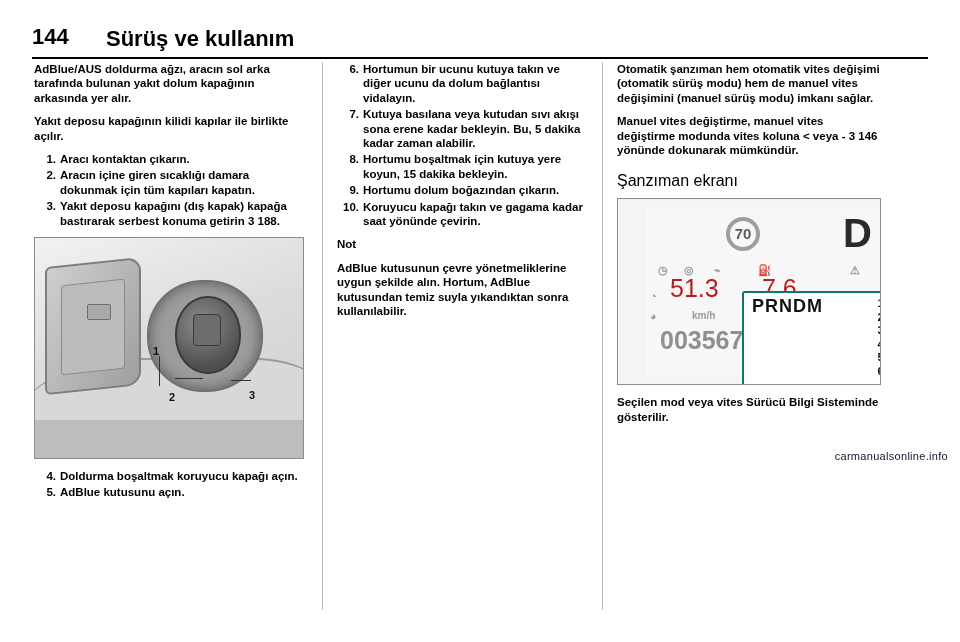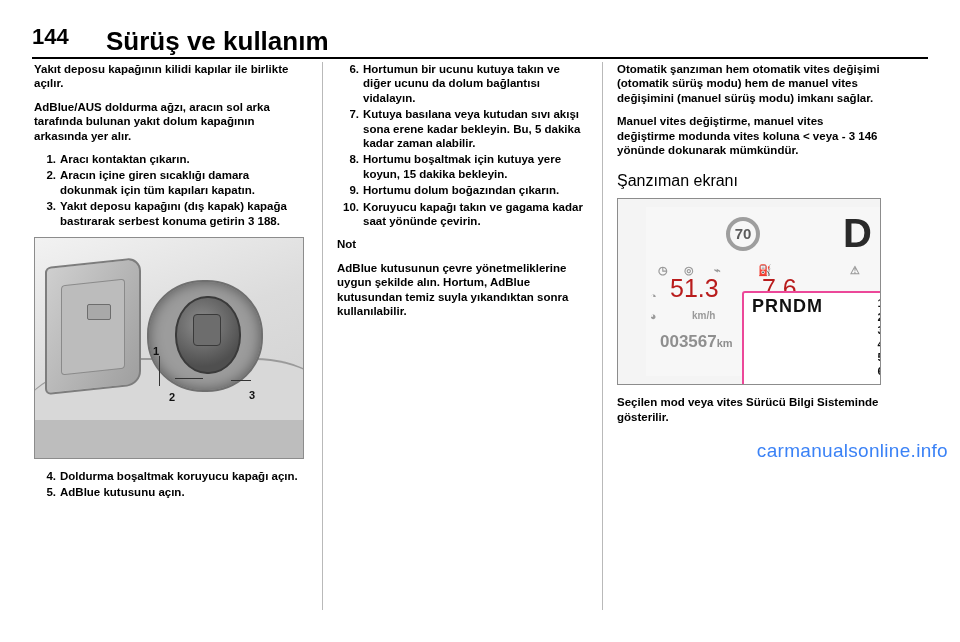--- a/index.html
+++ b/index.html
@@ -35,21 +35,21 @@
     left: 0;
     top: 0;
     font-size: 22px;
     font-weight: bold;
     letter-spacing: 0px;
   }
   .header .chapter {
     position: absolute;
     left: 74px;
     top: 2px;
-    font-size: 26px;
+    font-size: 22px;
     font-weight: bold;
   }
   .header .rule {
     position: absolute;
     left: 0;
     top: 33px;
     width: 896px;
     height: 2px;
     background: #000000;
   }
@@ -298,21 +298,21 @@
     font-size: 21px;
     color: #8f8f8f;
   }
   .cl-callout {
     position: absolute;
     left: 96px;
     top: 84px;
     width: 150px;
     height: 92px;
     background: #ffffff;
-    border: 2px solid #ec4899;
+    border: 2px solid #0f766e;
     border-radius: 3px;
   }
   .cl-prndm {
     position: absolute;
     left: 8px;
     top: 6px;
     font-size: 18px;
     font-weight: bold;
     letter-spacing: 1px;
     color: #111;
@@ -325,22 +325,22 @@
     font-weight: bold;
     color: #111;
     text-align: right;
     line-height: 13.5px;
   }
 
   .footer-watermark {
     position: absolute;
     right: 12px;
     bottom: 6px;
-    font-size: 19px;
-    color: #3b82f6;
+    font-size: 11px;
+    color: #0f172a;
     letter-spacing: .3px;
   }
   .note-label {
     margin-bottom: 0;
   }
 </style>
 </head>
 <body>
 
 <div class="page">
@@ -348,22 +348,22 @@
   <div class="header">
     <div class="pagenum">144</div>
     <div class="chapter">Sürüş ve kullanım</div>
     <div class="rule"></div>
   </div>
 
   <div class="colsep" id="sep1"></div>
   <div class="colsep" id="sep2"></div>
 
   <div class="col" id="col1">
+    <p>AdBlue/AUS doldurma ağzı, aracın sol arka tarafında bulunan yakıt dolum kapağının arkasında yer alır.</p>
     <p>Yakıt deposu kapağının kilidi kapılar ile birlikte açılır.</p>
-    <p>AdBlue/AUS doldurma ağzı, aracın sol arka tarafında bulunan yakıt dolum kapağının arkasında yer alır.</p>
 
     <ul class="numlist">
       <li>
         <span class="n">1.</span>
         <span>Aracı kontaktan çıkarın.</span>
       </li>
       <li>
         <span class="n">2.</span>
         <span>Aracın içine giren sıcaklığı damara dokunmak için tüm kapıları kapatın.</span>
       </li>
@@ -449,21 +449,21 @@
           <span class="cl-ic" style="left:196px; top:0;">⚠</span>
         </div>
         <span class="cl-ic" style="left:4px; top:82px;">◔</span>
         <span class="cl-ic" style="left:4px; top:102px;">◕</span>
 
         <div class="cl-val" style="left:24px; top:74px;">51.3</div>
         <div class="cl-unit" style="left:46px; top:102px;">km/h</div>
         <div class="cl-val" style="left:116px; top:74px;">7.6</div>
         <div class="cl-unit" style="left:126px; top:102px;">l/100</div>
 
-        <div class="cl-odo"><span style="font-size:17px;text-align:right;">003567</span><span>km</span></div>
+        <div class="cl-odo"><span style="font-size:25px;text-align:right;">003567</span><span>km</span></div>
         <div class="cl-right3">3</div>
 
         <div class="cl-callout">
           <div class="cl-prndm">PRNDM</div>
           <div class="cl-gears">
             <div>1</div>
             <div>2</div>
             <div>3</div>
             <div>4</div>
             <div>5</div>

